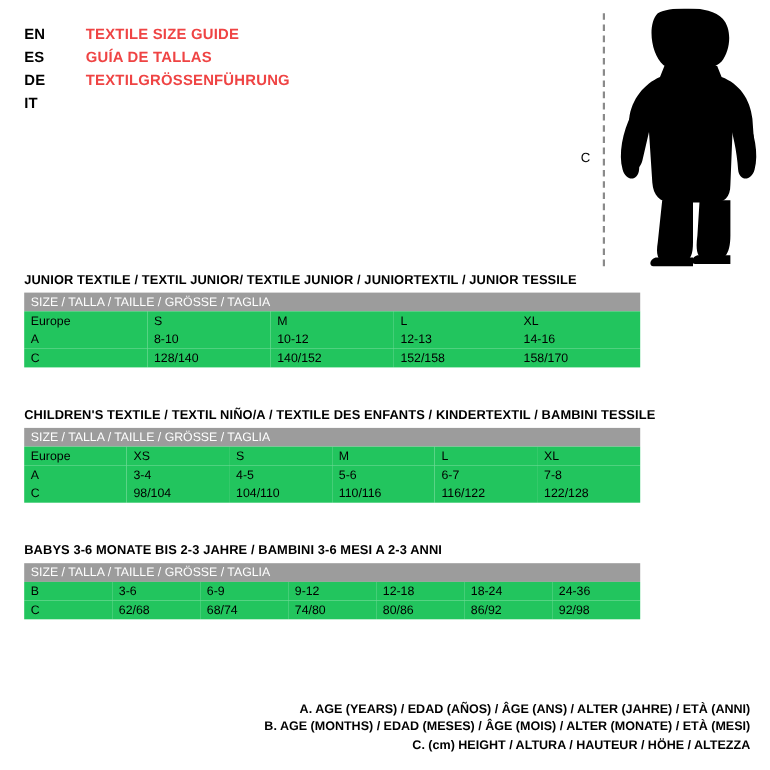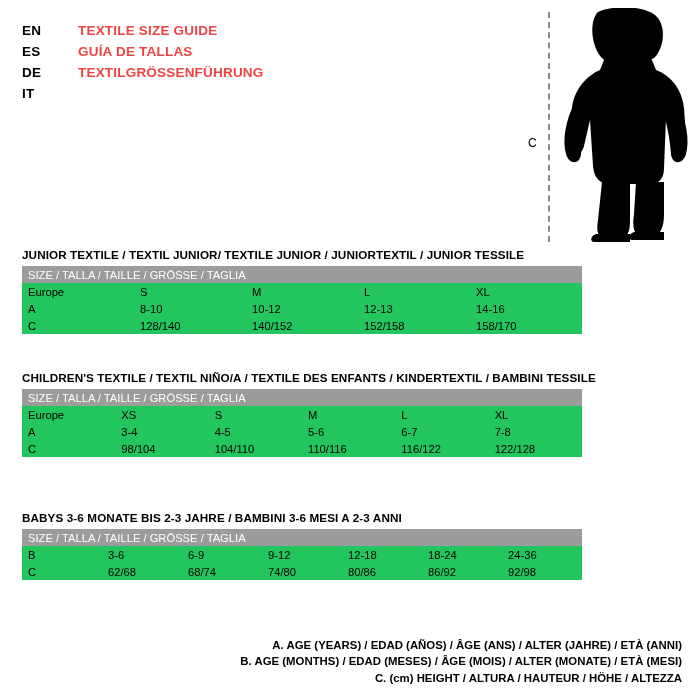--- a/index.html
+++ b/index.html
@@ -85,21 +85,21 @@
     width: 656px;
   }
   .section-title {
     font-size: 11.7px;
     font-weight: bold;
     color: #000;
     margin-bottom: 5px;
     white-space: nowrap;
     letter-spacing: 0.1px;
   }
-  .section-title .line2 { display: block; margin-top: 17px; }
+  .section-title .line2 { display: block; }
 
   table.size-table {
     border-collapse: collapse;
     width: 560px;
     table-layout: fixed;
   }
   table.size-table td {
     font-size: 11.2px;
     color: #000;
     height: 17px;

